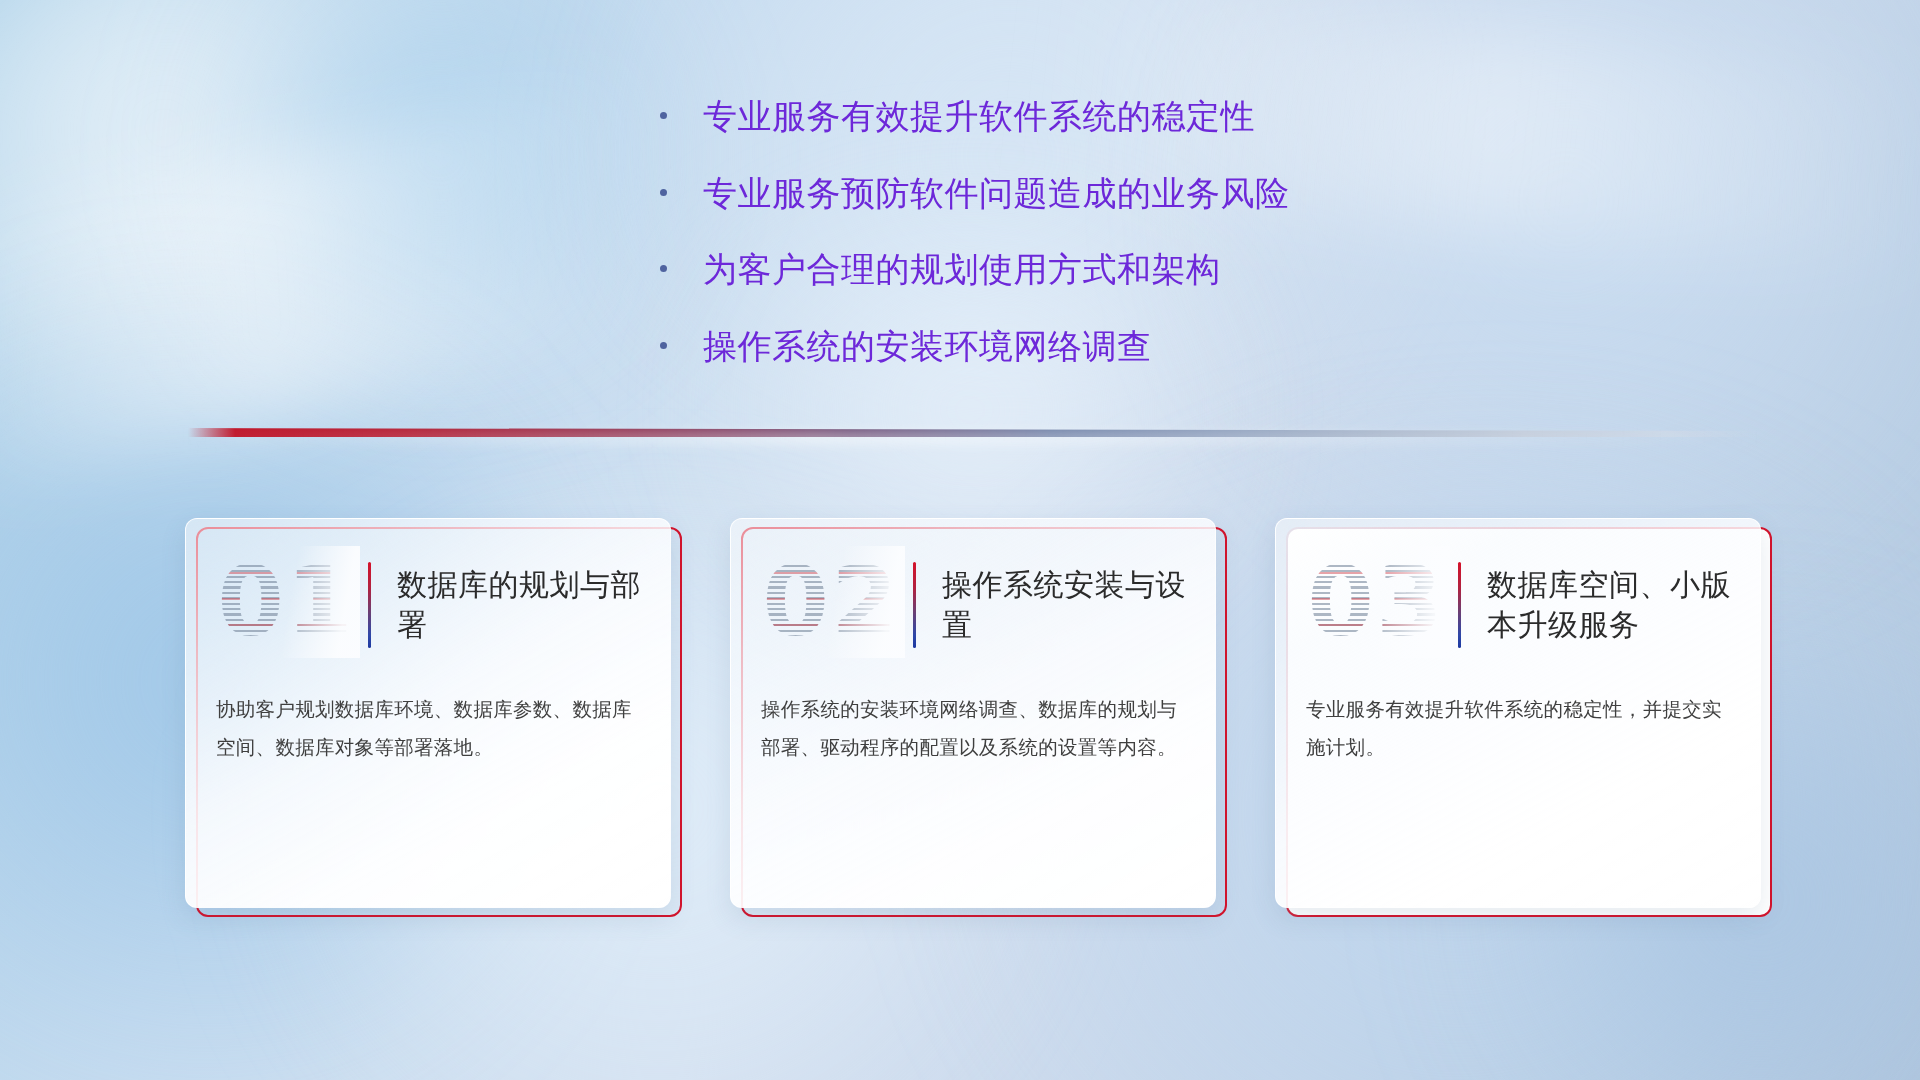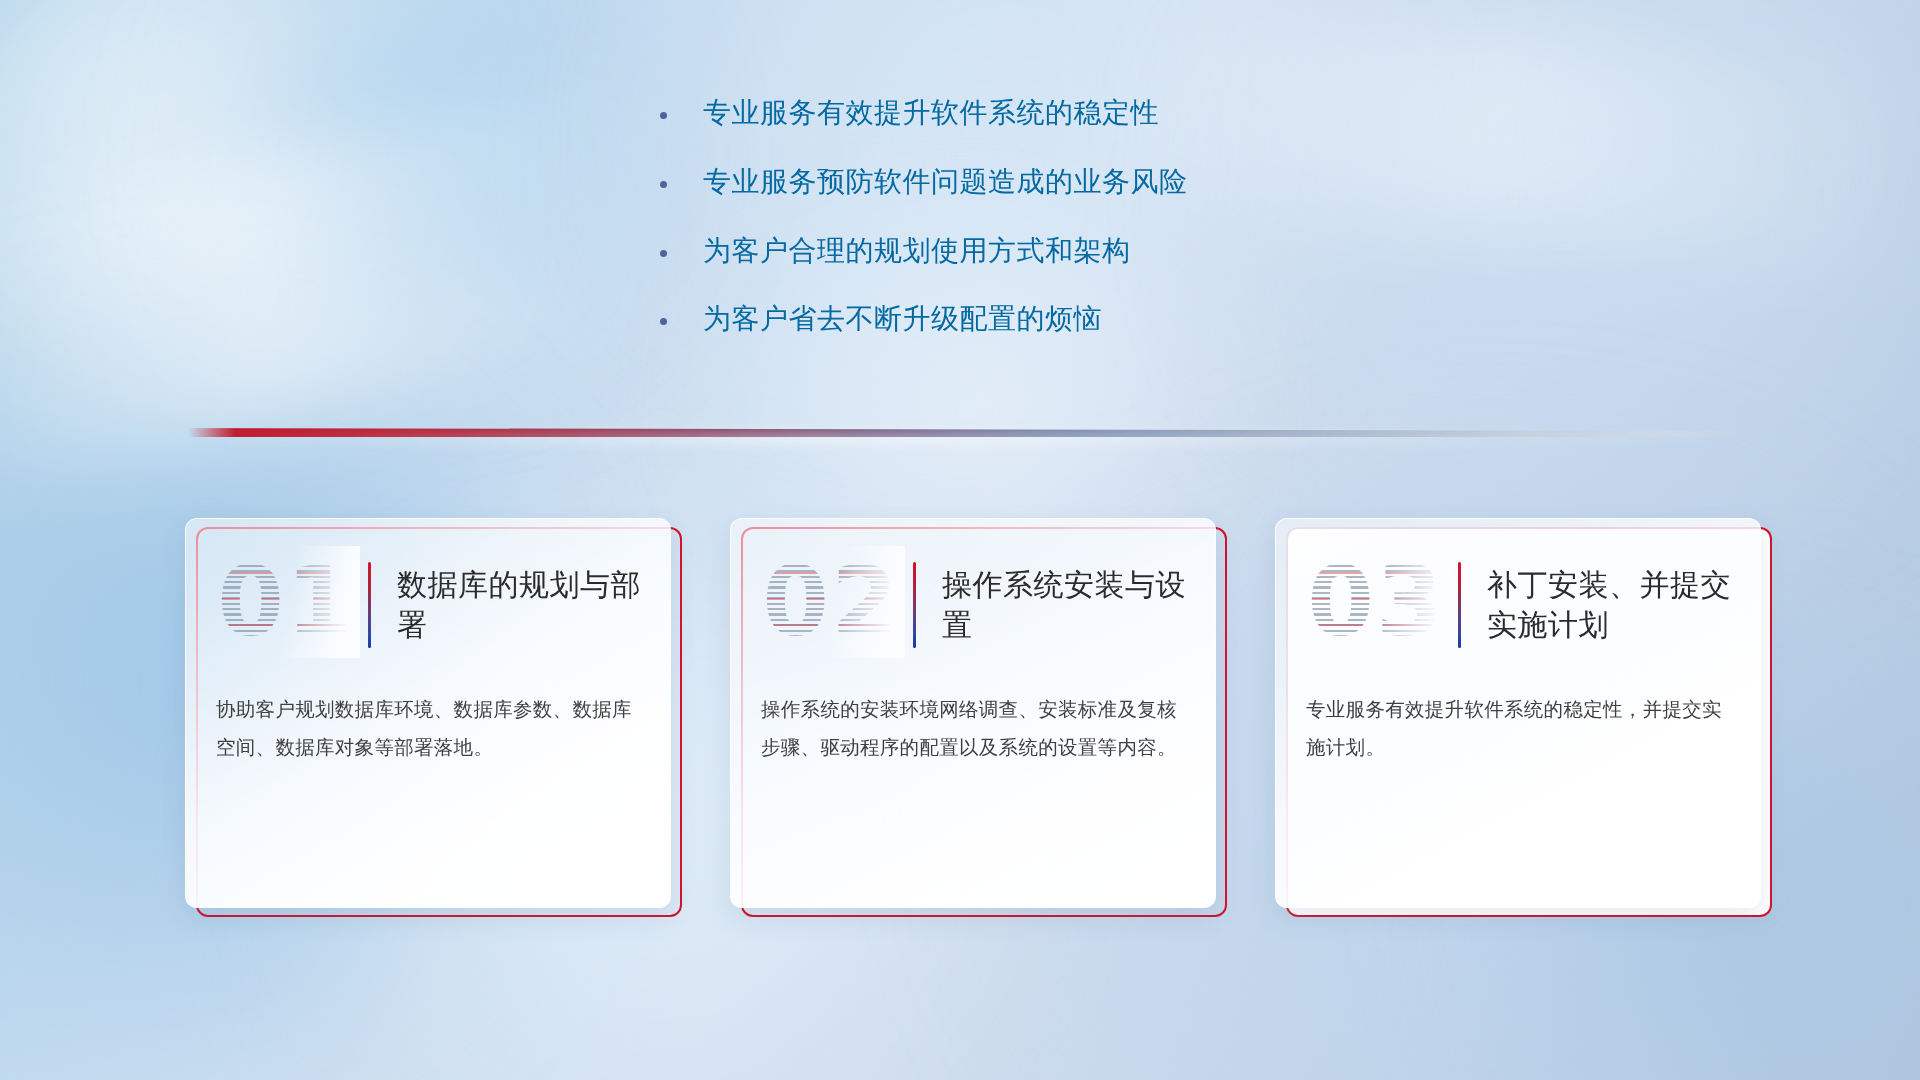--- a/index.html
+++ b/index.html
@@ -50,21 +50,21 @@
   
   #bullets{
     position:absolute;left:660px;top:95px;width:760px;
   }
   .bullet-row{display:flex;align-items:flex-start;margin-bottom:33px;}
   .bullet-dot{
     width:7px;height:7px;border-radius:50%;
     background:#4f639f;margin-top:17px;margin-right:36px;flex:0 0 auto;
   }
   .bullet-text{
-    font-size:28px;line-height:1.28;color:#0369a1;
+    font-size:34px;line-height:1.28;color:#6d28d9;
     letter-spacing:.5px;font-weight:400;white-space:nowrap;
   }
 
   
   #divider{
     position:absolute;left:188px;top:428px;width:1572px;height:9px;
   }
   #divider .line{
     position:absolute;left:0;top:0;width:100%;height:100%;
     background:linear-gradient(90deg,
@@ -196,21 +196,21 @@
   <div class="bullet-row">
     <span class="bullet-dot"></span>
     <span class="bullet-text">专业服务预防软件问题造成的业务风险</span>
   </div>
   <div class="bullet-row">
     <span class="bullet-dot"></span>
     <span class="bullet-text">为客户合理的规划使用方式和架构</span>
   </div>
   <div class="bullet-row">
     <span class="bullet-dot"></span>
-    <span class="bullet-text">为客户省去不断升级配置的烦恼</span>
+    <span class="bullet-text">操作系统的安装环境网络调查</span>
   </div>
 </div>
 
 <div id="divider">
   <div class="line"></div>
   <div class="glow"></div>
 </div>
 
 <div id="cards">
 
@@ -235,33 +235,33 @@
     <div class="card">
       <div class="card-head">
         <div class="num">
           <span class="glyph">02</span>
           <span class="glyph tint">02</span>
           <span class="fadeMask"></span>
         </div>
         <div class="vbar"></div>
         <div class="card-title">操作系统安装与设置</div>
       </div>
-      <div class="card-body">操作系统的安装环境网络调查、安装标准及复核步骤、驱动程序的配置以及系统的设置等内容。</div>
+      <div class="card-body">操作系统的安装环境网络调查、数据库的规划与部署、驱动程序的配置以及系统的设置等内容。</div>
     </div>
   </div>
 
   <div class="card-wrap c3">
     <div class="card-frame fade"></div>
     <div class="card">
       <div class="card-head">
         <div class="num">
           <span class="glyph">03</span>
           <span class="glyph tint">03</span>
           <span class="fadeMask"></span>
         </div>
         <div class="vbar"></div>
-        <div class="card-title">补丁安装、并提交实施计划</div>
+        <div class="card-title">数据库空间、小版本升级服务</div>
       </div>
       <div class="card-body">专业服务有效提升软件系统的稳定性，并提交实施计划。</div>
     </div>
   </div>
 
 </div>
 
 </body></html>

